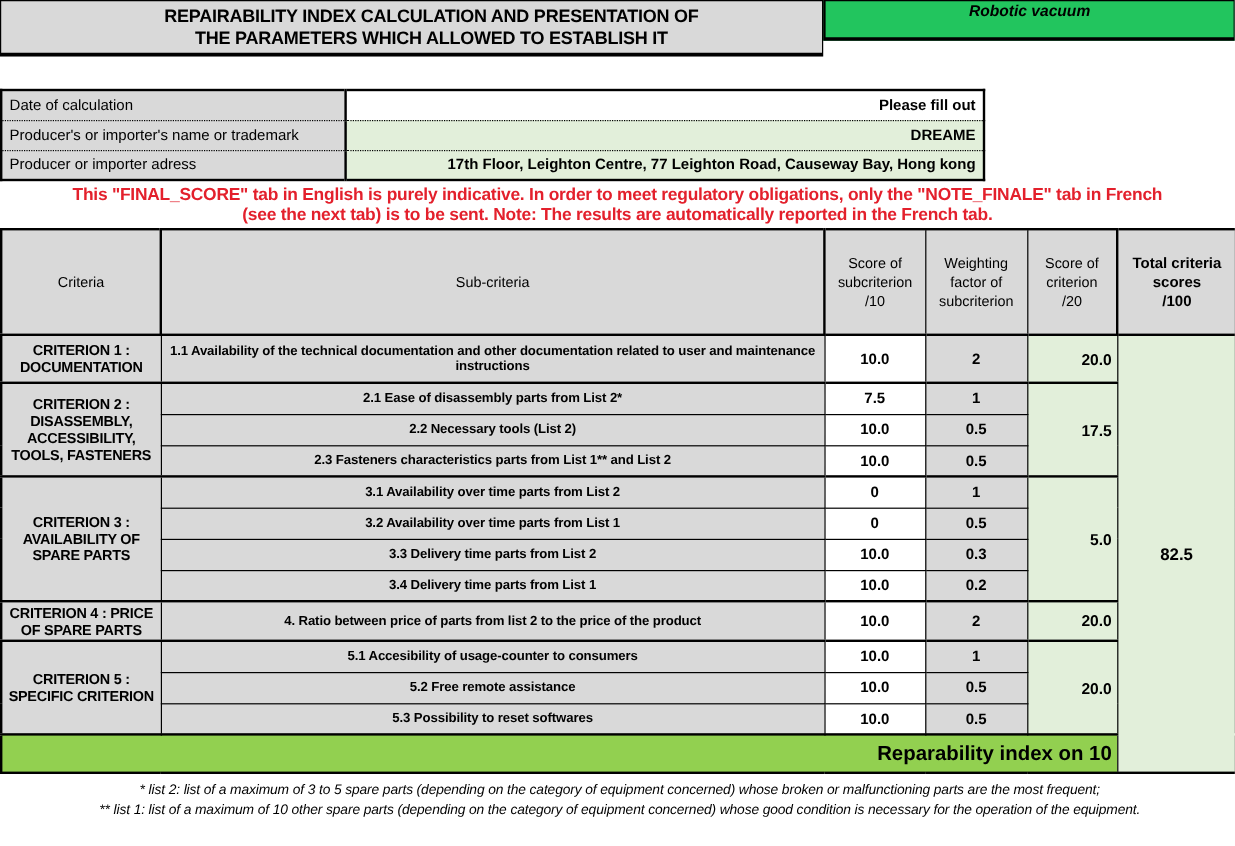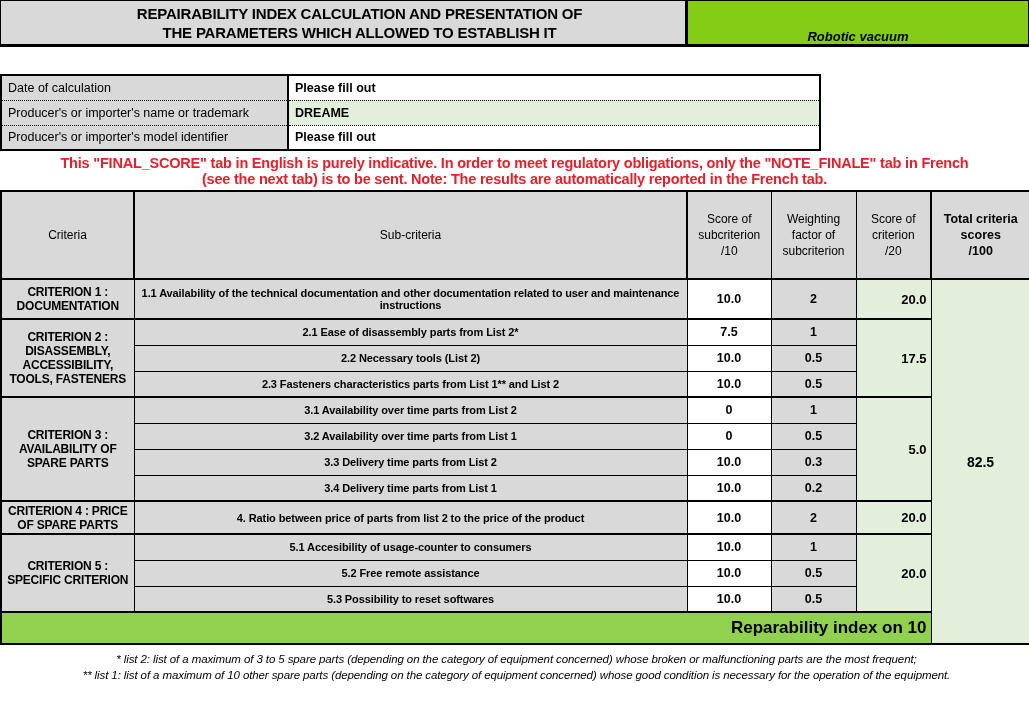--- a/index.html
+++ b/index.html
@@ -16,45 +16,45 @@
   .title-row { display: flex; width: 1029px; }
   .title-box {
     width: 686px; height: 47px;
     background: var(--cell-gray, #d9d9d9);
     border: 1px solid #000;
     border-bottom: 3px solid #000;
     display: flex; flex-direction: column; justify-content: center; align-items: center; padding-left: 33px;
   }
   .title-line { font-size: 15px; font-weight: bold; line-height: 19px; letter-spacing: -0.2px; }
   .product-box {
-    width: 343px; height: 47px;
-    background: #84cc16;
+    width: 343px; height: 34px;
+    background: #22c55e;
     border: 1px solid #000;
     border-left: 2px solid #000;
     border-bottom: 3px solid #000;
-    display: flex; justify-content: center; align-items: flex-end;
+    display: flex; justify-content: center; align-items: flex-start;
   }
   .product-name { font-size: 13px; font-weight: bold; font-style: italic; }
 
   
   table { border-collapse: collapse; table-layout: fixed; }
   .info {
     width: 821px;
     margin-top: 27px;
     border: 2px solid #000;
   }
   .info td { height: 25px; font-size: 12.5px; padding: 0 6px; }
   .info tr + tr td { border-top: 1px dotted #000; }
   .ilabel {
     width: 287px;
     background: var(--cell-gray, #d9d9d9);
     border-right: 2px solid #000;
     text-align: left;
   }
-  .ival { text-align: left; font-weight: bold; background: #fff; }
+  .ival { text-align: right; font-weight: bold; background: #fff; }
   .ival.green { background: var(--cell-green, #e2efda); }
 
   
   .notice {
     margin: 4px 0 3px 0;
     text-align: center;
     color: var(--notice-red, #e3202c);
     font-weight: bold;
     font-size: 14.5px;
     line-height: 16px;
@@ -149,22 +149,22 @@
   <tbody>
       <tr>
     <td class="ilabel">Date of calculation</td>
     <td class="ival">Please fill out</td>
   </tr>
   <tr>
     <td class="ilabel">Producer's or importer's name or trademark</td>
     <td class="ival green">DREAME</td>
   </tr>
   <tr>
-    <td class="ilabel">Producer's or importer's model identifier</td>
-    <td class="ival">Please fill out</td>
+    <td class="ilabel">Producer or importer adress</td>
+    <td class="ival green">17th Floor, Leighton Centre, 77 Leighton Road, Causeway Bay, Hong kong</td>
   </tr>
 </tbody>
   </table>
 
 <div class="notice">
   <div>This "FINAL_SCORE" tab in English is purely indicative. In order to meet regulatory obligations, only the "NOTE_FINALE" tab in French</div>
   <div>(see the next tab) is to be sent. Note: The results are automatically reported in the French tab.</div>
 </div>
 
 <table class="main">

